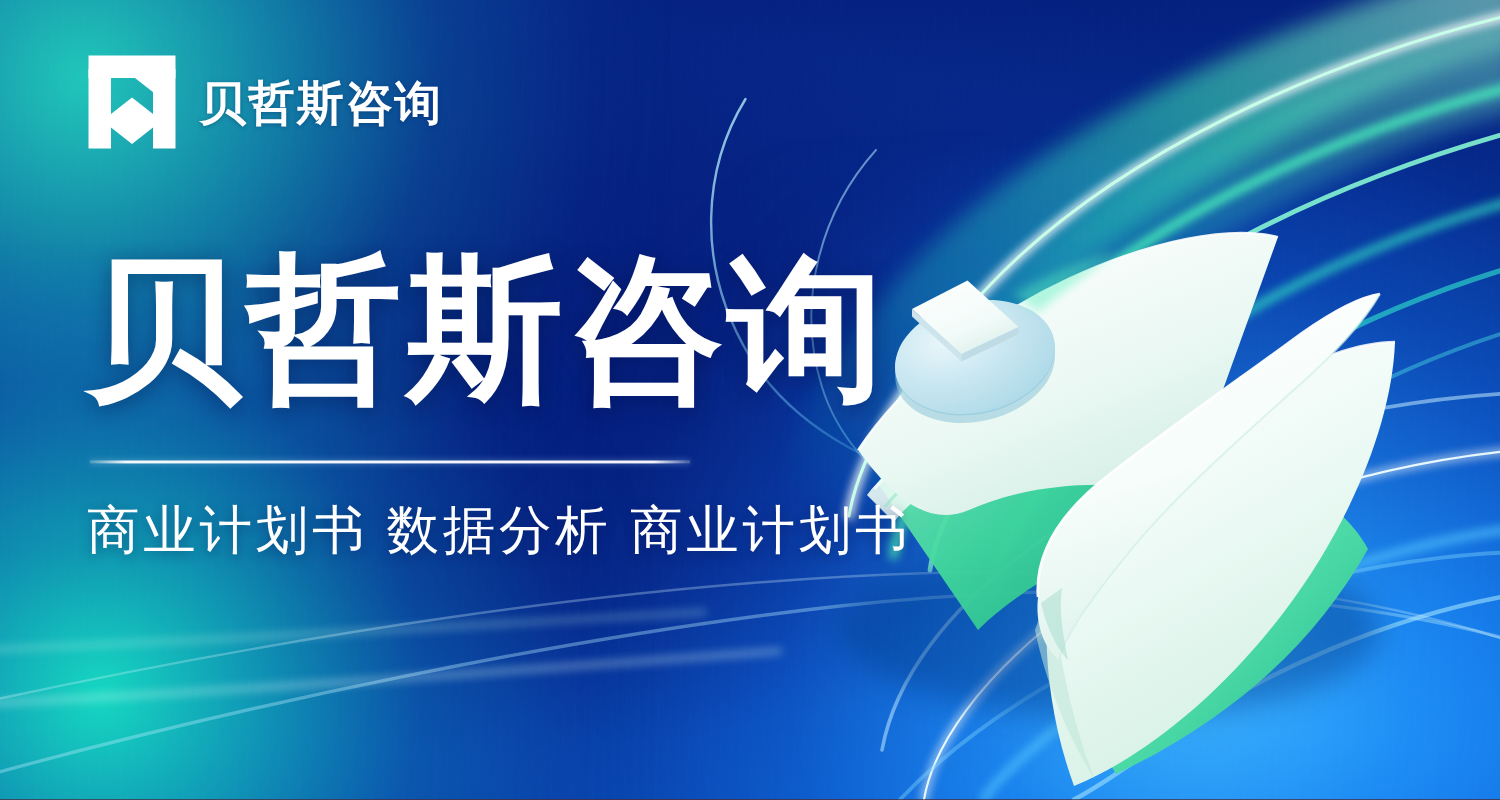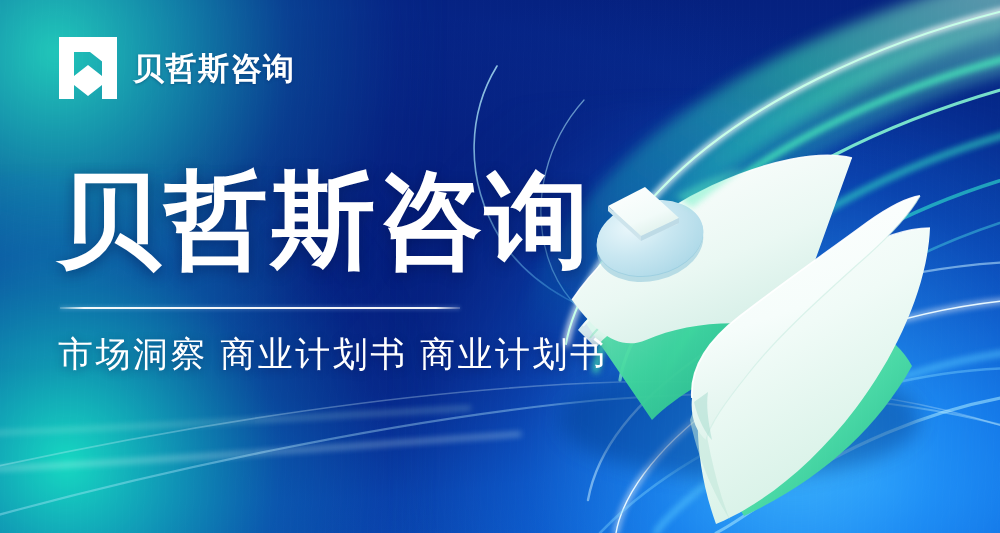--- a/index.html
+++ b/index.html
@@ -285,15 +285,15 @@
 
       <path fill="#ffffff" d="M2,11 L17,11 L17,41 L31,30 L45,41 L45,11 L60,11 L60,64 L45,64 L45,50 L31,61 L17,50 L17,64 L2,64 Z"></path>
     </svg>
     <div class="logo-text">
       <div class="logo-cn">贝哲斯咨询</div>
     </div>
   </div>
 
   <div class="headline">贝哲斯咨询</div>
   <div class="rule"></div>
-  <div class="subtitle">市场洞察  商业计划书  商业计划书</div>
+  <div class="subtitle">商业计划书  数据分析  商业计划书</div>
 
 </div>
 
 </body></html>

